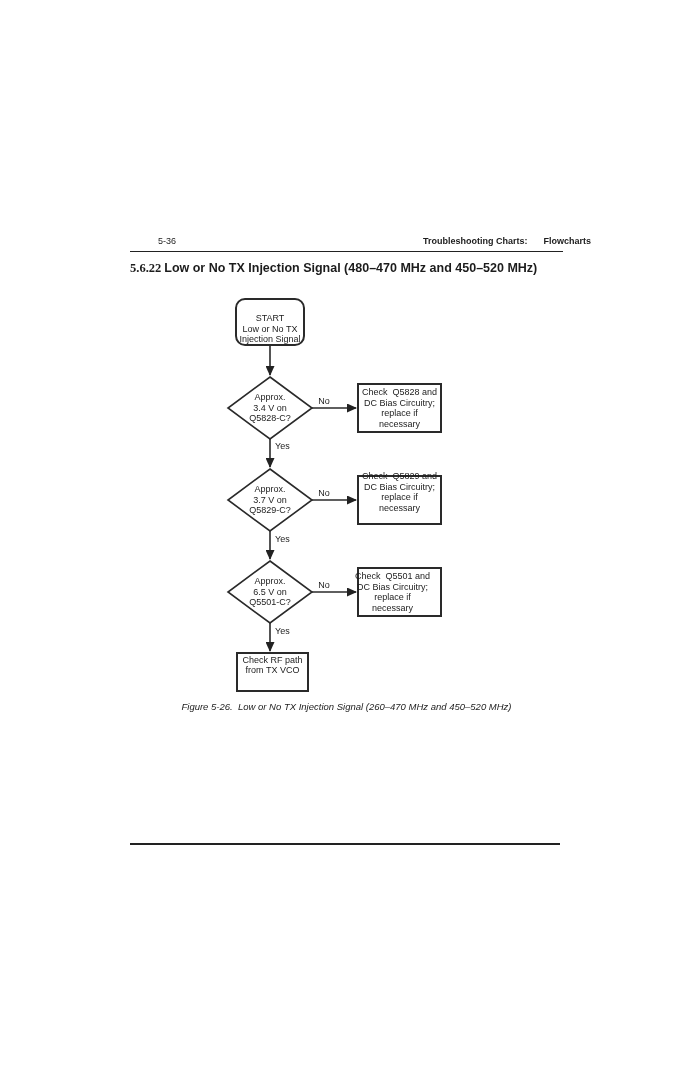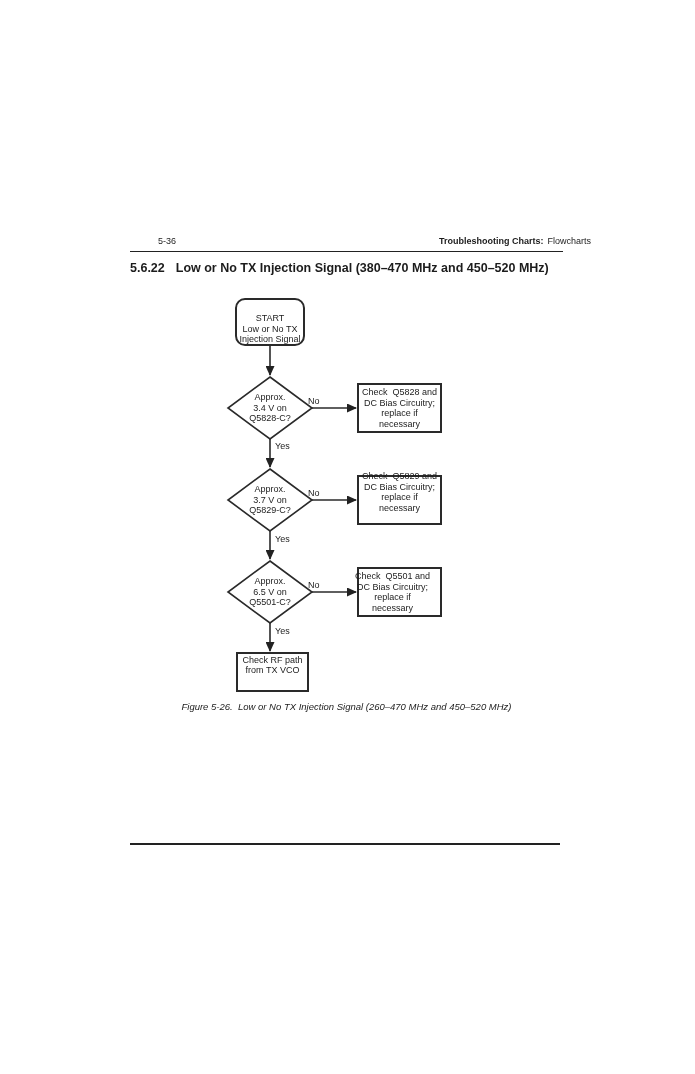--- a/index.html
+++ b/index.html
@@ -23,38 +23,38 @@
     top: 236px;
     width: 433px;
     display: flex;
     justify-content: space-between;
     align-items: baseline;
     font-size: 9px;
     line-height: 10px;
     padding-left: 28px;
   }
   .header-row .bold { font-weight: bold; }
-  .header-row .reg { margin-left: 4px; }
+  .header-row .reg { margin-left: 16px; font-weight: bold; }
   .header-rule {
     position: absolute;
     left: 130px;
     top: 251px;
     width: 433px;
     height: 0;
     border-top: 1.4px solid #222222;
   }
   .section-heading {
     position: absolute;
     left: 130px;
     top: 261px;
     font-size: 12.5px;
     font-weight: bold;
     white-space: nowrap;
   }
-  .section-heading .sec-num { margin-right: 11px; }
+  .section-heading .sec-num { margin-right: 3px; font-family: Liberation Serif, serif; }
   
   .flow-svg {
     position: absolute;
     left: 0;
     top: 0;
     width: 695px;
     height: 1074px;
   }
   .node-label {
     position: absolute;
@@ -69,20 +69,21 @@
   }
   .edge-label {
     position: absolute;
     font-size: 9px;
     line-height: 10px;
     white-space: nowrap;
     color: #1c1c1c;
   }
   .edge-label.no-label {
     width: 32px;
+    text-align: center;
   }
   
   .figure-caption {
     position: absolute;
     left: 130px;
     top: 701px;
     width: 433px;
     text-align: center;
     font-size: 9.5px;
     font-style: italic;
@@ -115,21 +116,21 @@
 
   <div class="header-row">
     <span>5-36</span>
     <span>
       <span class="bold">Troubleshooting Charts:</span><span class="reg">Flowcharts</span>
     </span>
   </div>
   <div class="header-rule"></div>
 
   <div class="section-heading">
-    <span class="sec-num">5.6.22</span><span>Low or No TX Injection Signal (380–470 MHz and 450–520 MHz)</span>
+    <span class="sec-num">5.6.22</span><span>Low or No TX Injection Signal (480–470 MHz and 450–520 MHz)</span>
   </div>
 
   <svg class="flow-svg" viewBox="0 0 695 1074" xmlns="http://www.w3.org/2000/svg">
     <defs>
       <marker id="arrow" markerUnits="userSpaceOnUse" markerWidth="10" markerHeight="9" refX="9" refY="4.5" orient="auto">
         <path d="M0,0 L10,4.5 L0,9 Z" fill="#222222"></path>
       </marker>
     </defs>
 
     <line x1="270" y1="345" x2="270" y2="375" stroke="#2a2a2a" stroke-width="1.6" marker-end="url(#arrow)"></line>

